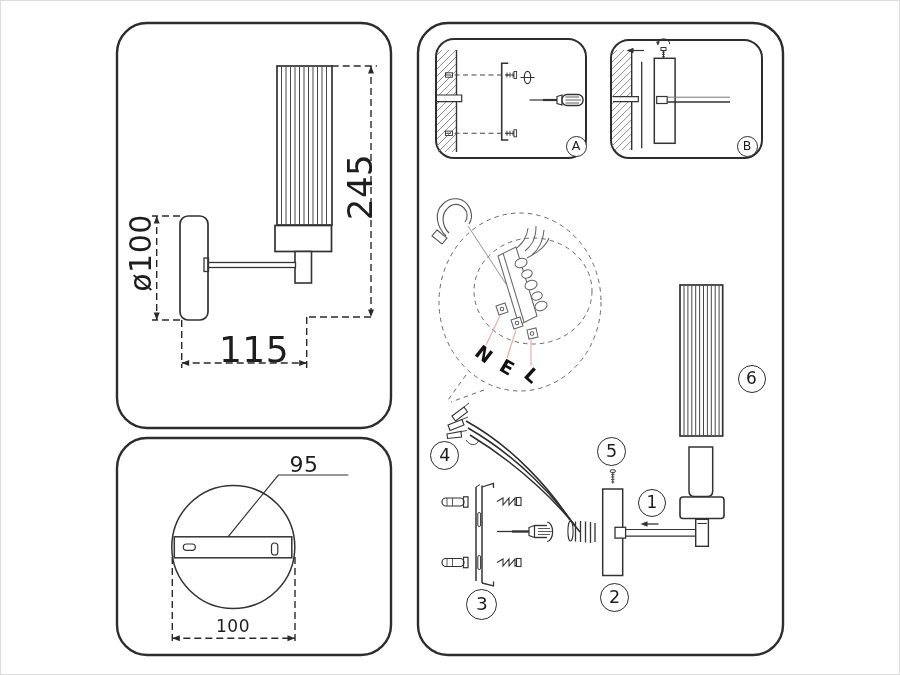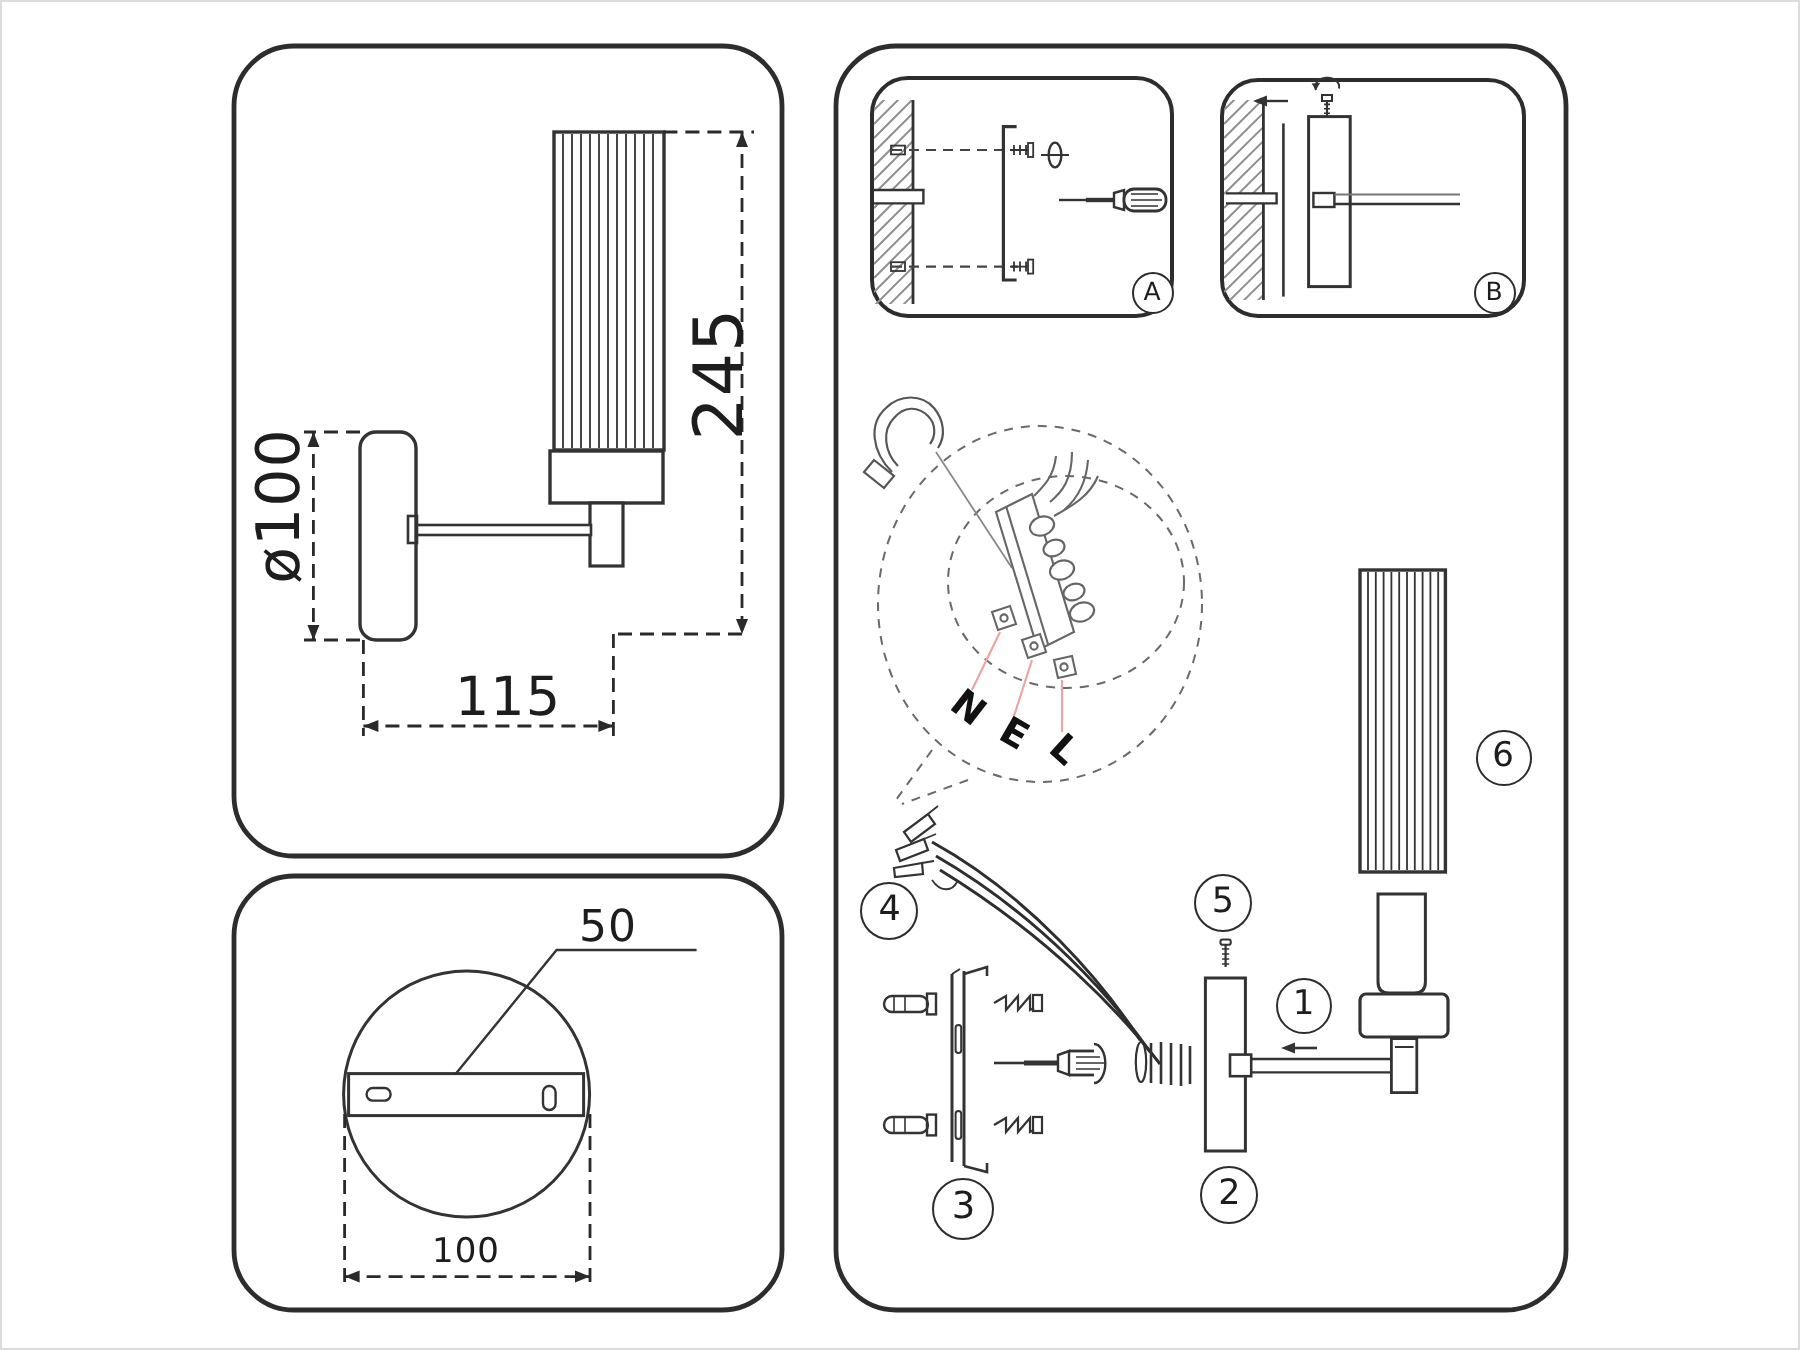--- a/index.html
+++ b/index.html
@@ -254,22 +254,22 @@
   <g>
     <rect x="680" y="285" width="42.7" height="151" stroke="#333" stroke-width="1.7" fill="none"></rect>
     <path stroke="#333" stroke-width="0.9" fill="none" d="M684 286V435M687.9 286V435M691.8 286V435M695.7 286V435M699.6 286V435M703.5 286V435M707.4 286V435M711.3 286V435M715.2 286V435M719.1 286V435"></path>
     <path d="M689 447H712.7V491Q712.7 496.5 707.2 496.5H694.5Q689 496.5 689 491Z" stroke="#333" stroke-width="1.5" fill="#fff"></path>
     <rect x="680" y="497" width="44" height="21.5" rx="3" stroke="#333" stroke-width="1.6" fill="#fff"></rect>
   </g>
 </svg>
 
 <span class="dim rot" style="left:360px;top:187px;font-size:34px;">245</span>
 <span class="dim rot" style="left:140px;top:253px;font-size:30px;">ø100</span>
-<span class="dim" style="left:254px;top:349px;font-size:27px;">115</span>
-<span class="dim" style="left:304px;top:464px;font-size:22px;">50</span>
+<span class="dim" style="left:254px;top:349px;font-size:36px;">115</span>
+<span class="dim" style="left:304px;top:464px;font-size:22px;">95</span>
 <span class="dim" style="left:233px;top:626px;font-size:17px;">100</span>
 
 <span class="wire-letter" style="left:484px;top:354px;font-size:19px;--r:38deg;">N</span>
 <span class="wire-letter" style="left:507px;top:367px;font-size:19px;--r:30deg;">E</span>
 <span class="wire-letter" style="left:532px;top:375px;font-size:19px;--r:42deg;">L</span>
 
 <div class="circle-label" style="left:565.5px;top:135.5px;width:19px;height:19px;font-size:12.5px;">A</div>
 <div class="circle-label" style="left:736.5px;top:135.5px;width:19px;height:19px;font-size:12.5px;">B</div>
 <div class="circle-label" style="left:637.8px;top:488.7px;width:26px;height:26px;font-size:17px;">1</div>
 <div class="circle-label" style="left:600.2px;top:582.8px;width:27px;height:27px;font-size:17.5px;">2</div>

